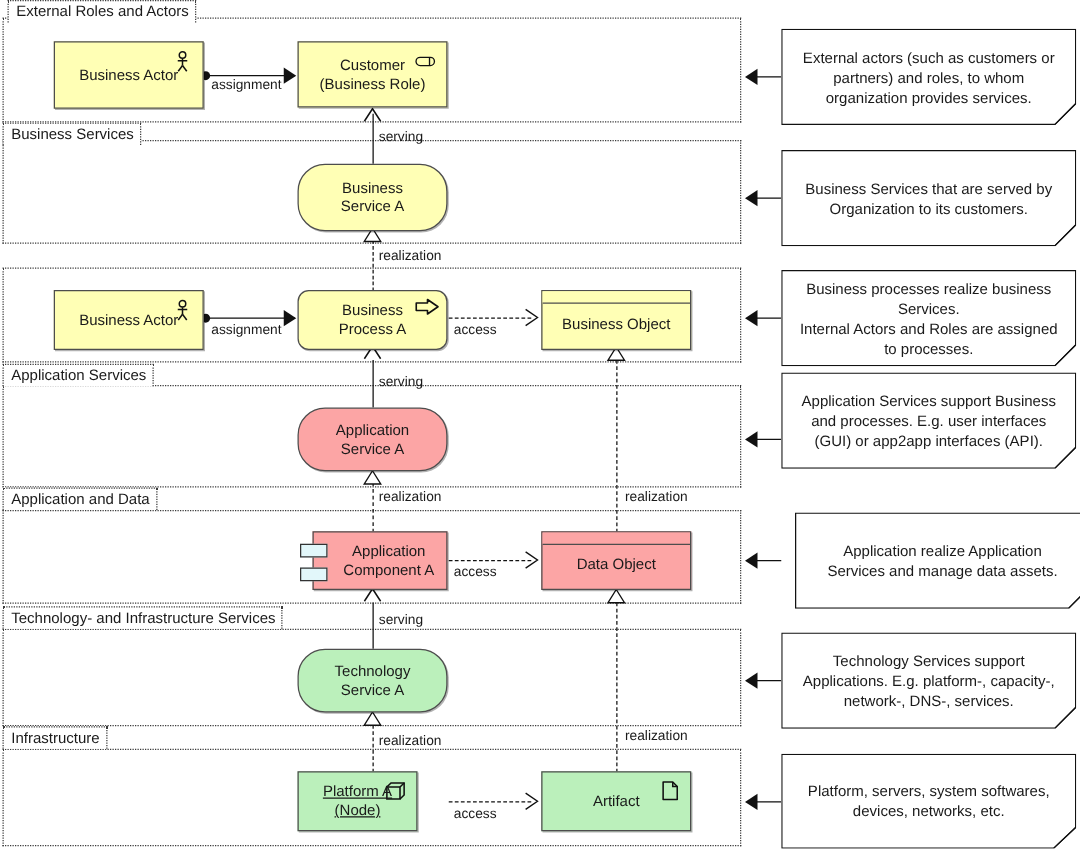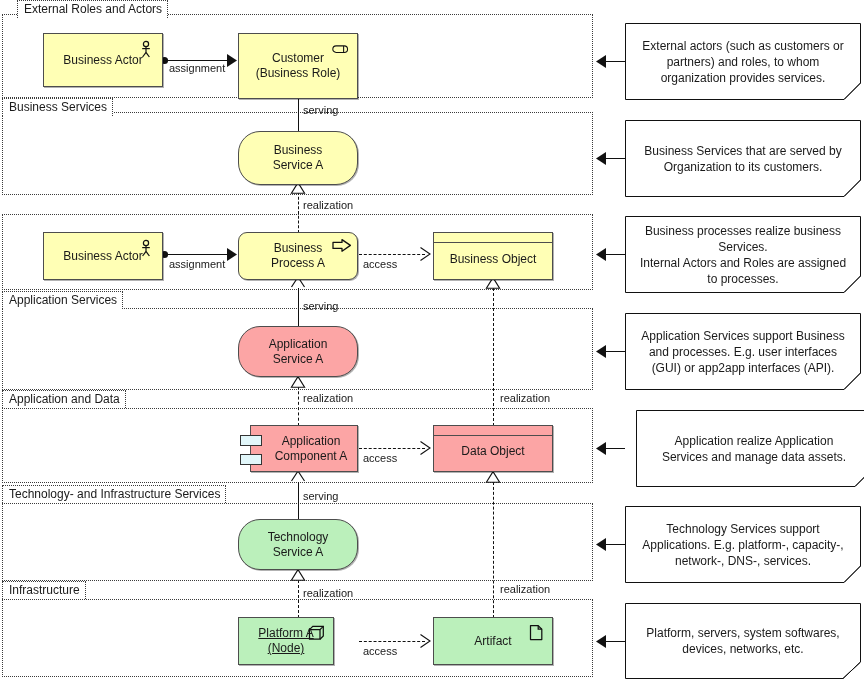--- a/index.html
+++ b/index.html
@@ -108,21 +108,21 @@
     text-align: center;
   }
   .note svg { position: absolute; left: 0; top: 0; }
 </style>
 </head>
 <body>
 
 <div id="canvas">
 
   <div class="group" style="left:2px; top:14px; width:591px; height:84px;"></div>
-  <div class="group-label" style="left:17px; top:0px;">External Roles and Actors</div>
+  <div class="group-label" style="left:6px; top:0px;">External Roles and Actors</div>
 
   <div class="group" style="left:2px; top:112px; width:591px; height:83px;"></div>
   <div class="group-label" style="left:2px; top:98px;">Business Services</div>
 
   <div class="group" style="left:2px; top:214px; width:591px; height:76px;"></div>
 
   <div class="group" style="left:2px; top:308px; width:591px; height:82px;"></div>
   <div class="group-label" style="left:2px; top:291px;">Application Services</div>
 
   <div class="group" style="left:2px; top:408px; width:591px; height:75px;"></div>
@@ -222,21 +222,21 @@
     <span class="lbl">Business Actor</span>
     <svg class="icon" viewBox="0 0 18 18">
       <circle cx="9" cy="4" r="2.6" fill="none" stroke="#111" stroke-width="1.2"></circle>
       <line x1="9" y1="6.7" x2="9" y2="12.4" stroke="#111" stroke-width="1.2"></line>
       <line x1="5.2" y1="8.6" x2="12.8" y2="8.6" stroke="#111" stroke-width="1.2"></line>
       <line x1="9" y1="12.4" x2="5.6" y2="17" stroke="#111" stroke-width="1.2"></line>
       <line x1="9" y1="12.4" x2="12.4" y2="17" stroke="#111" stroke-width="1.2"></line>
     </svg>
   </div>
 
-  <div class="el biz" style="left:238px; top:33px; width:120px; height:66px;">
+  <div class="el biz" style="left:238px; top:33px; width:120px; height:53px;">
     <span class="lbl">Customer
 (Business Role)</span>
     <svg class="icon" viewBox="0 0 22 18">
       <rect x="1" y="5.2" width="18" height="8" rx="4" ry="4" fill="none" stroke="#111" stroke-width="1.3"></rect>
       <line x1="14.2" y1="5.2" x2="14.2" y2="13.2" stroke="#111" stroke-width="1.3"></line>
     </svg>
   </div>
 
   <div class="el biz round" style="left:238px; top:131px; width:120px; height:54px;">
     <span class="lbl">Business Service A</span>
@@ -358,21 +358,21 @@
 
   <div class="note" style="left:625px; top:216px; width:236px; height:77px;">
     <svg width="236" height="77" viewBox="0 0 236 77">
       <path d="M0.5,0.5 H235.5 V60 L219,76.5 H0.5 Z" fill="#ffffff" stroke="#111" stroke-width="1"></path>
       <path d="M235.5,60 L219,76.5" fill="none" stroke="#111" stroke-width="1"></path>
     </svg>
     <div class="note-text">Business processes realize business Services.
 Internal Actors and Roles are assigned to processes.</div>
   </div>
 
-  <div class="note" style="left:625px; top:313px; width:188px; height:77px;">
+  <div class="note" style="left:625px; top:298px; width:188px; height:77px;">
     <svg width="236" height="77" viewBox="0 0 236 77">
       <path d="M0.5,0.5 H235.5 V60 L219,76.5 H0.5 Z" fill="#ffffff" stroke="#111" stroke-width="1"></path>
       <path d="M235.5,60 L219,76.5" fill="none" stroke="#111" stroke-width="1"></path>
     </svg>
     <div class="note-text">Application Services support Business and processes. E.g. user interfaces (GUI) or app2app interfaces (API).</div>
   </div>
 
   <div class="note" style="left:636px; top:410px; width:236px; height:77px;border-radius:10px;">
     <svg width="236" height="77" viewBox="0 0 236 77">
       <path d="M0.5,0.5 H235.5 V60 L219,76.5 H0.5 Z" fill="#ffffff" stroke="#111" stroke-width="1"></path>

